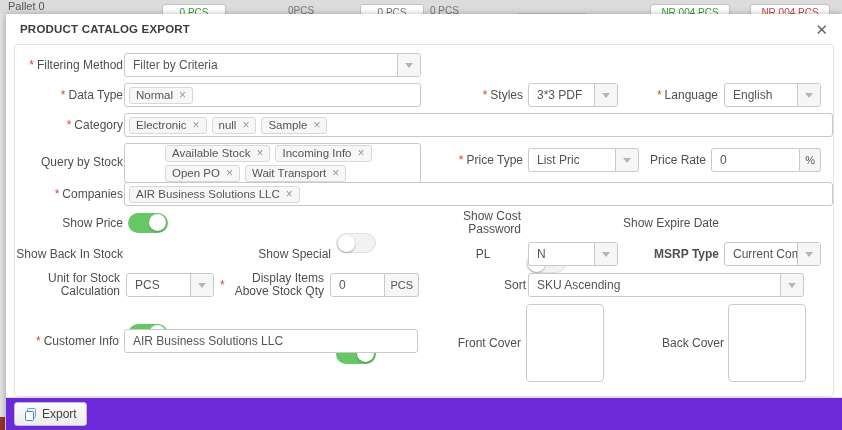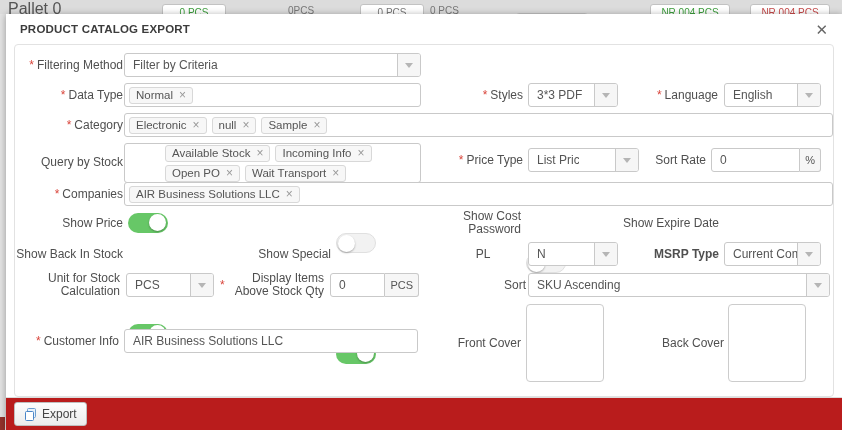--- a/index.html
+++ b/index.html
@@ -7,21 +7,21 @@
   body {
     font-family: "Liberation Sans", sans-serif;
     background:#e3e3e3;
     position:relative;
     overflow:hidden;
     font-size:12px;
     color:#4f4f4f;
   }
   
   .bg-strip { position:absolute; top:0; left:0; width:842px; height:14px; background:#dcdcdc; overflow:hidden; }
-  .bg-strip .pallet { position:absolute; left:8px; top:0; font-size:16px; color:#555; }
+  .bg-strip .pallet { position:absolute; left:8px; top:0; font-size:11px; color:#555; }
   .bg-cell { position:absolute; top:4px; height:18px; background:#fff; border:1px solid #c2c2c2; border-radius:3px; font-size:10px; line-height:16px; text-align:center; color:#777; white-space:nowrap; padding:0 4px; }
   .bg-text { position:absolute; top:5px; font-size:10px; color:#777; white-space:nowrap; }
   .bg-green { color:#3c9e3c; }
   .bg-red { color:#c64a4a; }
   .red-accent { position:absolute; left:0; top:417px; width:5px; height:13px; background:#93312b; }
 
   
   .modal { position:absolute; left:6px; top:14px; width:836px; height:416px; background:#fff; box-shadow:0 1px 7px rgba(0,0,0,.35); }
   .modal-header { position:absolute; top:0; left:0; right:0; height:30px; display:flex; align-items:center; justify-content:space-between; padding:0 14px; }
   .modal-title { font-size:11.5px; font-weight:bold; color:#3c3c3c; letter-spacing:.2px; }
@@ -54,21 +54,21 @@
   .toggle { width:40px; height:20px; border-radius:10px; position:relative; cursor:pointer; }
   .toggle.on { background:#67c767; }
   .toggle.off { background:#f2f2f2; border:1px solid #e0e0e0; }
   .knob { position:absolute; top:1px; width:17px; height:17px; border-radius:50%; background:#fff; box-shadow:0 1px 2px rgba(0,0,0,.3); }
   .toggle.on .knob { right:2px; }
   .toggle.off .knob { left:1px; top:0.5px; }
 
   .cover-box { width:78px; height:78px; border:1px solid #ccc; border-radius:4px; background:#fff; }
 
   
-  .modal-footer { position:absolute; bottom:0; left:0; right:0; height:33px; background:#b91c1c; border-top:1px solid #ddd; }
+  .modal-footer { position:absolute; bottom:0; left:0; right:0; height:33px; background:#6d28d9; border-top:1px solid #ddd; }
   .export-btn { position:absolute; left:8px; top:4px; display:inline-flex; align-items:center; gap:5px; height:24px; padding:0 9px; border:1px solid #bfbfbf; border-radius:3px; background:linear-gradient(#fdfdfd,#ececec); font-size:12px; color:#444; cursor:pointer; }
 </style>
 </head>
 <body>
 
 <div class="bg-strip">
   <span class="pallet">Pallet 0</span>
   <span class="bg-cell bg-green" style="left:162px; width:64px;">0 PCS</span>
   <span class="bg-text" style="left:288px;">0PCS</span>
   <span class="bg-cell" style="left:360px; width:64px;">0 PCS</span>
@@ -178,21 +178,21 @@
       <span>Price Type</span>
     </div>
     <div class="abs field" style="left:513px; top:103px; width:111px;gap:36px;">
       <span class="val">List Price</span>
       <span class="arrow-btn">
           <span class="tri"></span>
         </span>
     </div>
 
     <div class="abs lbl" style="left:600px; top:103px; width:91px; height:24px;">
-      <span>Sort Rate</span>
+      <span>Price Rate</span>
     </div>
     <div class="abs input-group" style="left:696px; top:103px; width:110px;">
       <span class="input">0</span>
       <span class="suffix">%</span>
     </div>
 
     <div class="abs lbl" style="left:0; top:137px; width:108px; height:24px;">
       <span class="star">*</span>
       <span>Companies</span>
     </div>
@@ -277,21 +277,21 @@
       <span>Display Items Above Stock Qty</span>
     </div>
     <div class="abs input-group" style="left:315px; top:228px; width:89px;">
       <span class="input">0</span>
       <span class="suffix">PCS</span>
     </div>
 
     <div class="abs lbl" style="left:420px; top:228px; width:91px; height:24px;">
         <span>Sort</span>
       </div>
-    <div class="abs field" style="left:513px; top:228px; width:302px;">
+    <div class="abs field" style="left:513px; top:228px; width:276px;">
       <span class="val">SKU Ascending</span>
       <span class="arrow-btn">
           <span class="tri"></span>
         </span>
     </div>
 
     <div class="abs lbl" style="left:0; top:284px; width:104px; height:24px;">
       <span class="star">*</span>
       <span>Customer Info</span>
     </div>

